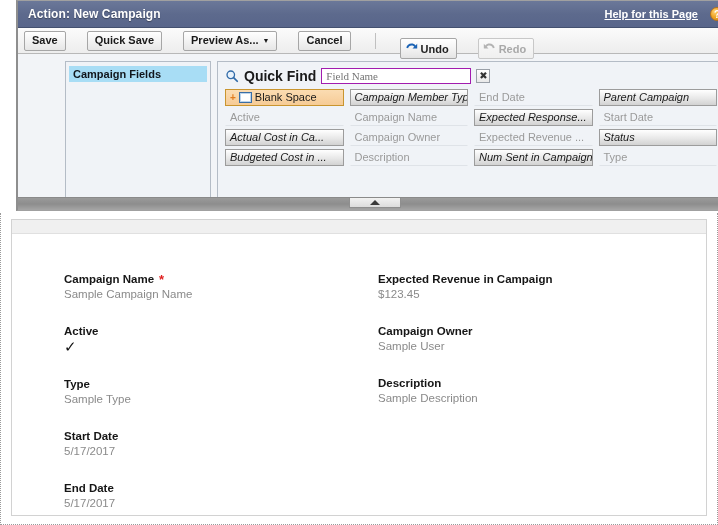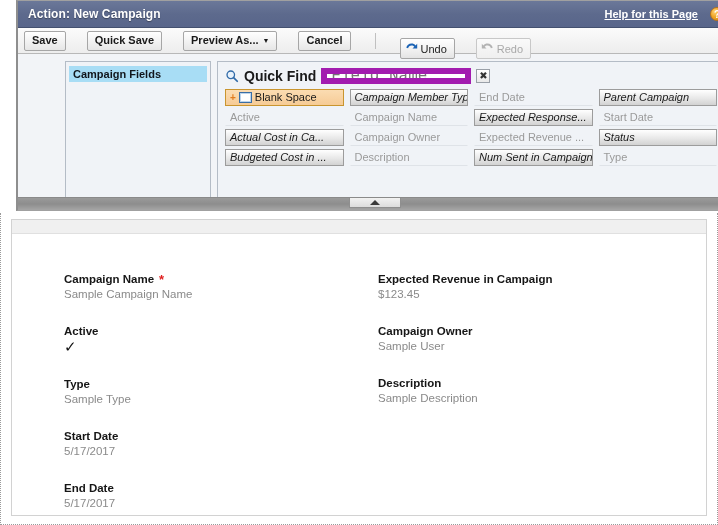--- a/index.html
+++ b/index.html
@@ -113,21 +113,21 @@
   .tb-icon-btn {
     height: 19px;
     padding: 0 7px 0 4px;
     background: linear-gradient(to bottom, #ffffff 0%, #f2f2f2 55%, #e4e4e4 100%);
     border: 1px solid #a6a6a6;
     border-radius: 2px;
     display: flex;
     align-items: center;
     gap: 3px;
     font-size: 11px;
-    font-weight: normal;
+    font-weight: bold;
     cursor: pointer;
     margin-top: 16px;
   }
   .tb-icon-btn.disabled {
     color: #a9a9a9;
     background: linear-gradient(to bottom, #fafafa 0%, #efefef 100%);
     border-color: #c8c8c8;
     cursor: default;
   }
 
@@ -174,25 +174,25 @@
   }
   .search-icon svg { display: block; }
   #quickfind-label {
     font-size: 14px;
     font-weight: bold;
     color: #1a1a1a;
   }
   #quickfind-input {
     width: 150px;
     height: 16px;
-    font-family: Liberation Mono, monospace;
-    font-size: 16px;
+    font-family: Liberation Serif, serif;
+    font-size: 11px;
     color: #8d8d8d;
     padding: 0 4px;
-    border: 6px solid #a21caf;
+    border: 1px solid #a21caf;
     background: #ffffff;
     box-sizing: border-box;
   }
   #quickfind-clear {
     width: 14px; height: 14px;
     border: 1px solid #9aa0a8;
     background: linear-gradient(to bottom, #ffffff, #e9e9e9);
     font-size: 10px;
     line-height: 12px;
     text-align: center;

